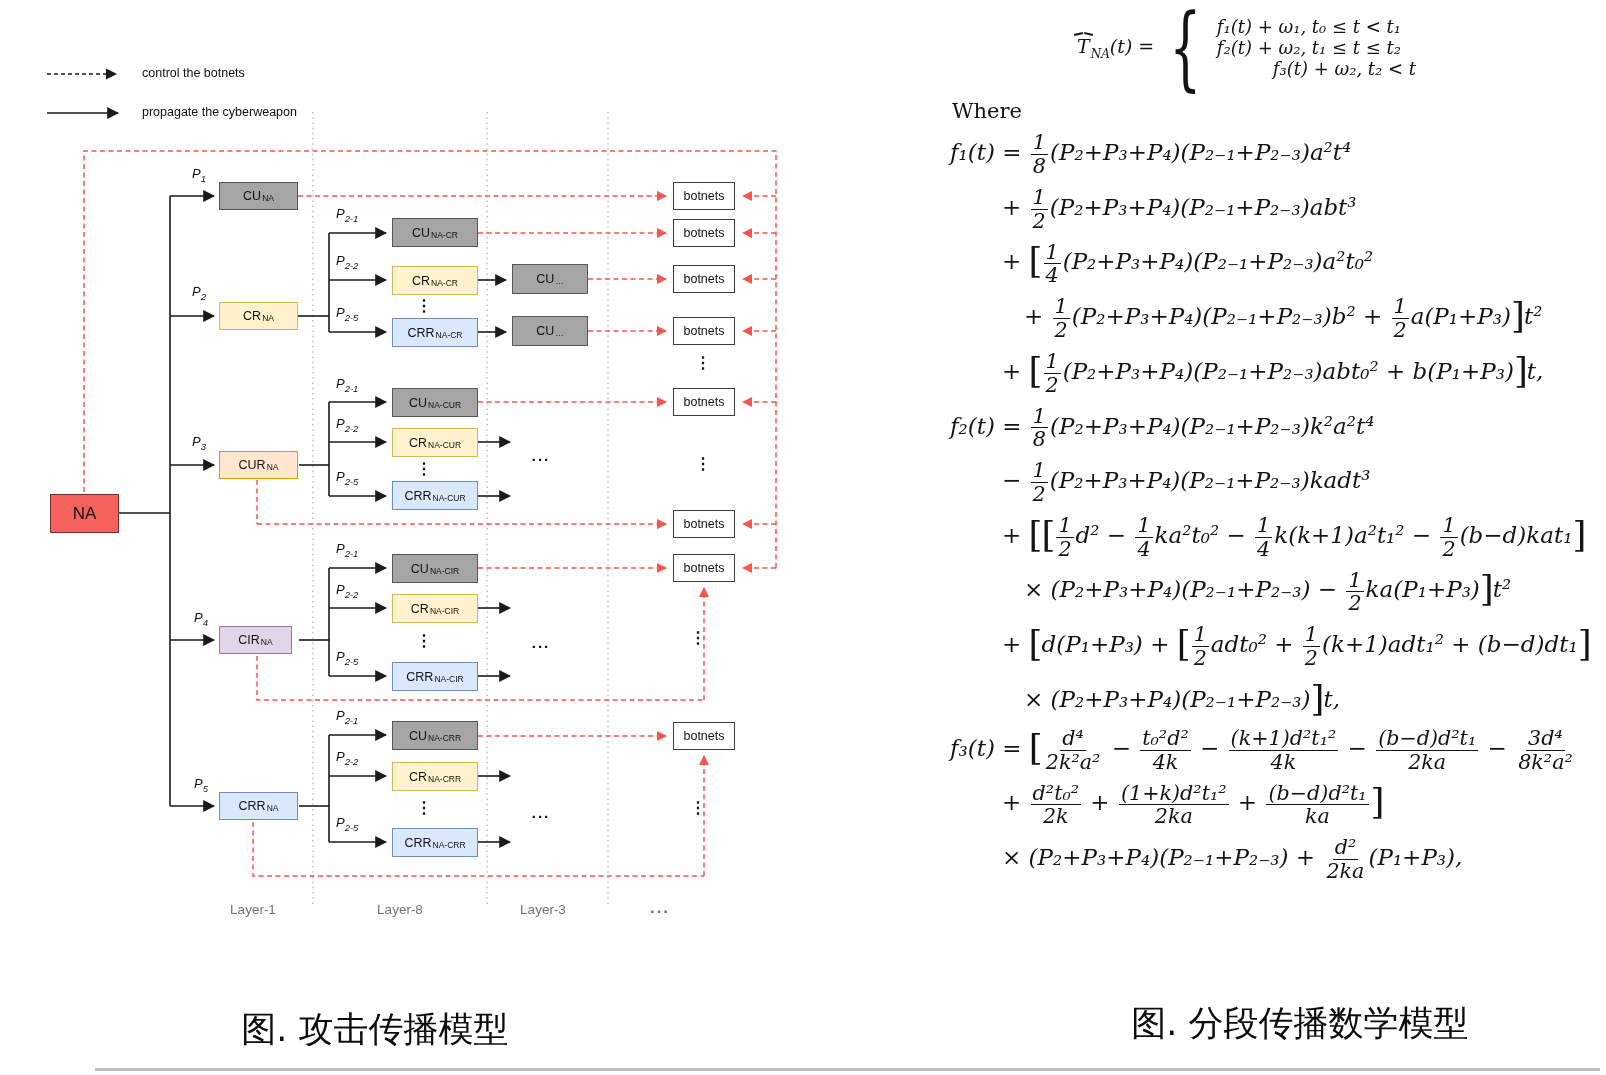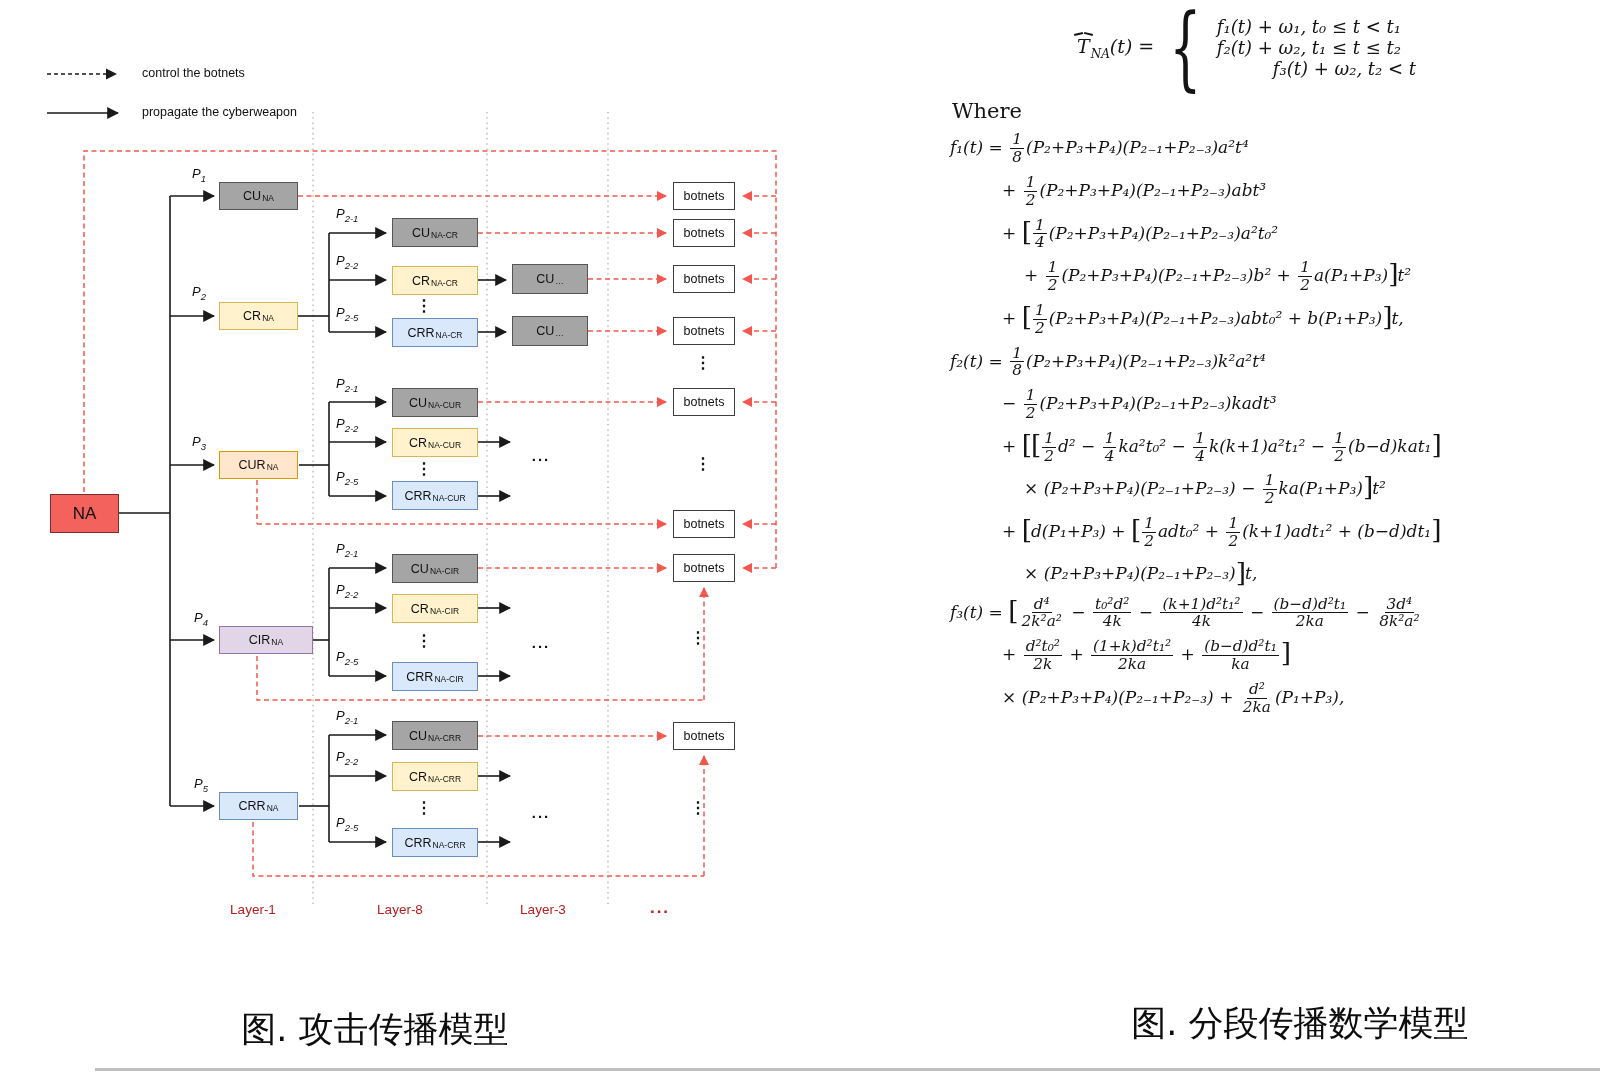--- a/index.html
+++ b/index.html
@@ -8,39 +8,39 @@
   #wires{position:absolute;left:0;top:0;}
   .node{position:absolute;box-sizing:border-box;border:1.4px solid #444;display:flex;
         align-items:center;justify-content:center;font-size:12.5px;color:#111;
         font-family:"Liberation Sans",sans-serif;white-space:nowrap;}
   .node .ns{font-size:8.5px;position:relative;bottom:-2px;margin-left:1px;}
   .node.na-big{font-size:17px;}
   .plab{position:absolute;font-style:italic;font-size:13px;color:#111;}
   .plab sub{font-size:9.5px;font-style:italic;}
   .vdots{position:absolute;transform:translate(-50%,-50%);font-weight:700;font-size:16px;line-height:.85;color:#111;}
   .hdots{position:absolute;transform:translate(-50%,-50%);font-weight:700;font-size:15px;letter-spacing:2px;color:#111;}
-  .ll{position:absolute;transform:translateX(-50%);font-size:13.5px;color:#b91c1c;}
+  .ll{position:absolute;transform:translateX(-50%);font-size:13.5px;color:#737373;}
   .ll.big-dots{font-weight:700;font-size:17px;letter-spacing:2px;}
   .legend-label{position:absolute;font-size:12.5px;color:#111;}
   .caption{position:absolute;transform:translateX(-50%);font-size:35px;color:#0d0d0d;
            font-family:"DejaVu Sans","Liberation Sans",sans-serif;white-space:nowrap;}
   #bottom-rule{position:absolute;left:95px;top:1068px;width:1505px;height:3px;background:#bfbfbf;}
 
   
   .math-panel{position:absolute;left:950px;top:4px;width:640px;color:#141414;
               font-family:"DejaVu Serif","Liberation Serif",serif;}
   .pw-row{display:flex;align-items:center;margin-left:126px;}
   .pw-lhs{font-style:italic;font-size:19px;white-space:nowrap;}
   .pw-lhs sub{font-size:12px;}
   .pw-brace{font-size:92px;font-weight:300;line-height:.95;transform:scaleX(.55);margin-left:2px;}
   .pw-cases{display:flex;flex-direction:column;gap:0;margin-left:2px;}
   .mcase{font-style:italic;font-size:18px;white-space:nowrap;}
   .mcase.c3{padding-left:56px;}
   .where{font-size:21px;margin:8px 0 0 2px;}
-  .mline{font-style:italic;font-size:17px;margin:8px 0;white-space:nowrap;}
+  .mline{font-style:italic;font-size:23px;margin:8px 0;white-space:nowrap;}
   .mline.ind1{margin-left:52px;}
   .mline.ind2{margin-left:74px;}
   .frac{display:inline-flex;flex-direction:column;align-items:center;vertical-align:middle;
         line-height:1.1;font-size:.9em;margin:0 2px;text-align:center;}
   .fn{border-bottom:1.3px solid #141414;padding:0 2px;}
   .fd{padding:0 2px;}
   .big{font-style:normal;font-size:1.55em;vertical-align:-.1em;letter-spacing:-1px;}
   .hatwrap{position:relative;display:inline-block;padding:0 1px;}
   .hatwrap::before,.hatwrap::after{content:"";position:absolute;top:-2px;height:1.6px;width:62%;background:#141414;}
   .hatwrap::before{left:-2px;transform:rotate(-14deg);}
@@ -135,21 +135,21 @@
         <sub class="ns">NA</sub>
       </div>
       <div class="node" style="left: 219px; top: 302px; width: 79px; height: 28px; background: rgb(255, 242, 204); border-color: rgb(214, 182, 86);">
         <span class="nm">CR</span>
         <sub class="ns">NA</sub>
       </div>
       <div class="node" style="left: 219px; top: 451px; width: 79px; height: 28px; background: rgb(255, 230, 204); border-color: rgb(215, 155, 0);">
         <span class="nm">CUR</span>
         <sub class="ns">NA</sub>
       </div>
-      <div class="node" style="left: 219px; top: 626px; width: 94px; height: 28px; background: rgb(225, 213, 231); border-color: rgb(150, 115, 166);">
+      <div class="node" style="left: 219px; top: 626px; width: 73px; height: 28px; background: rgb(225, 213, 231); border-color: rgb(150, 115, 166);">
         <span class="nm">CIR</span>
         <sub class="ns">NA</sub>
       </div>
       <div class="node" style="left: 219px; top: 792px; width: 79px; height: 28px; background: rgb(218, 232, 252); border-color: rgb(108, 142, 191);">
         <span class="nm">CRR</span>
         <sub class="ns">NA</sub>
       </div>
       <div class="node" style="left: 392px; top: 218px; width: 86px; height: 29px; background: rgb(165, 165, 165); border-color: rgb(86, 86, 86);">
         <span class="nm">CU</span>
         <sub class="ns">NA-CR</sub>

